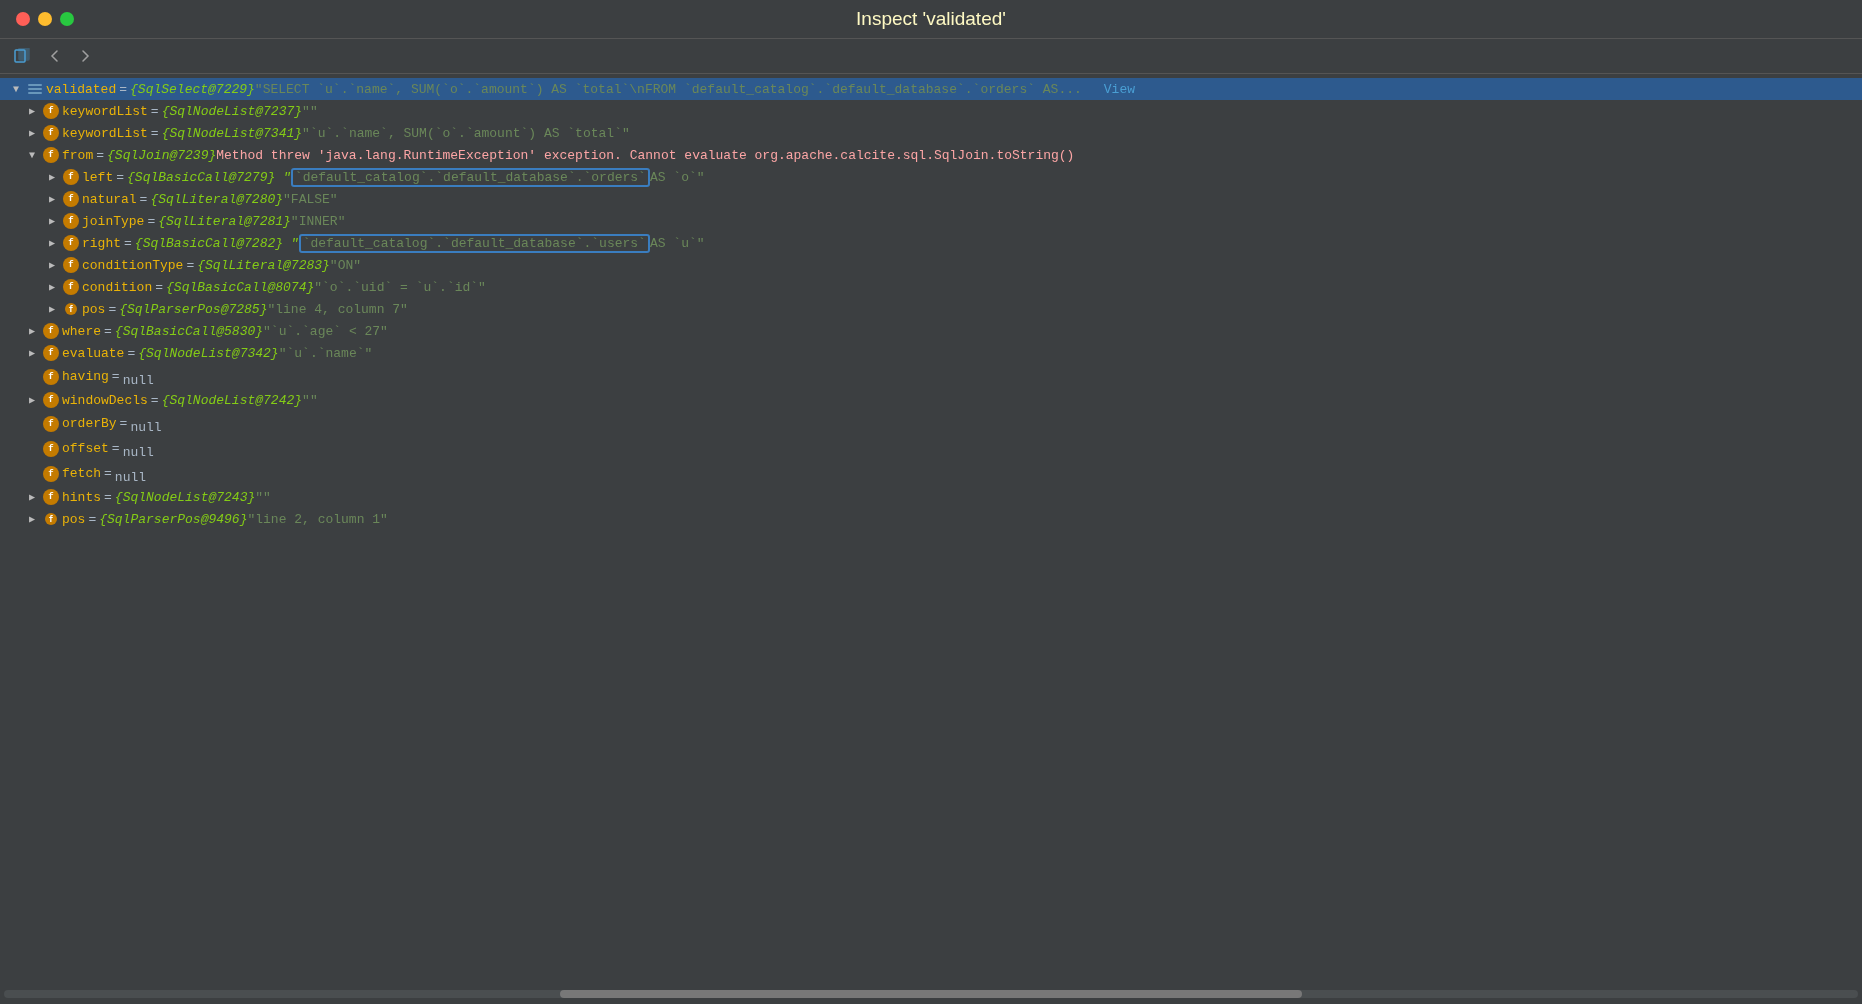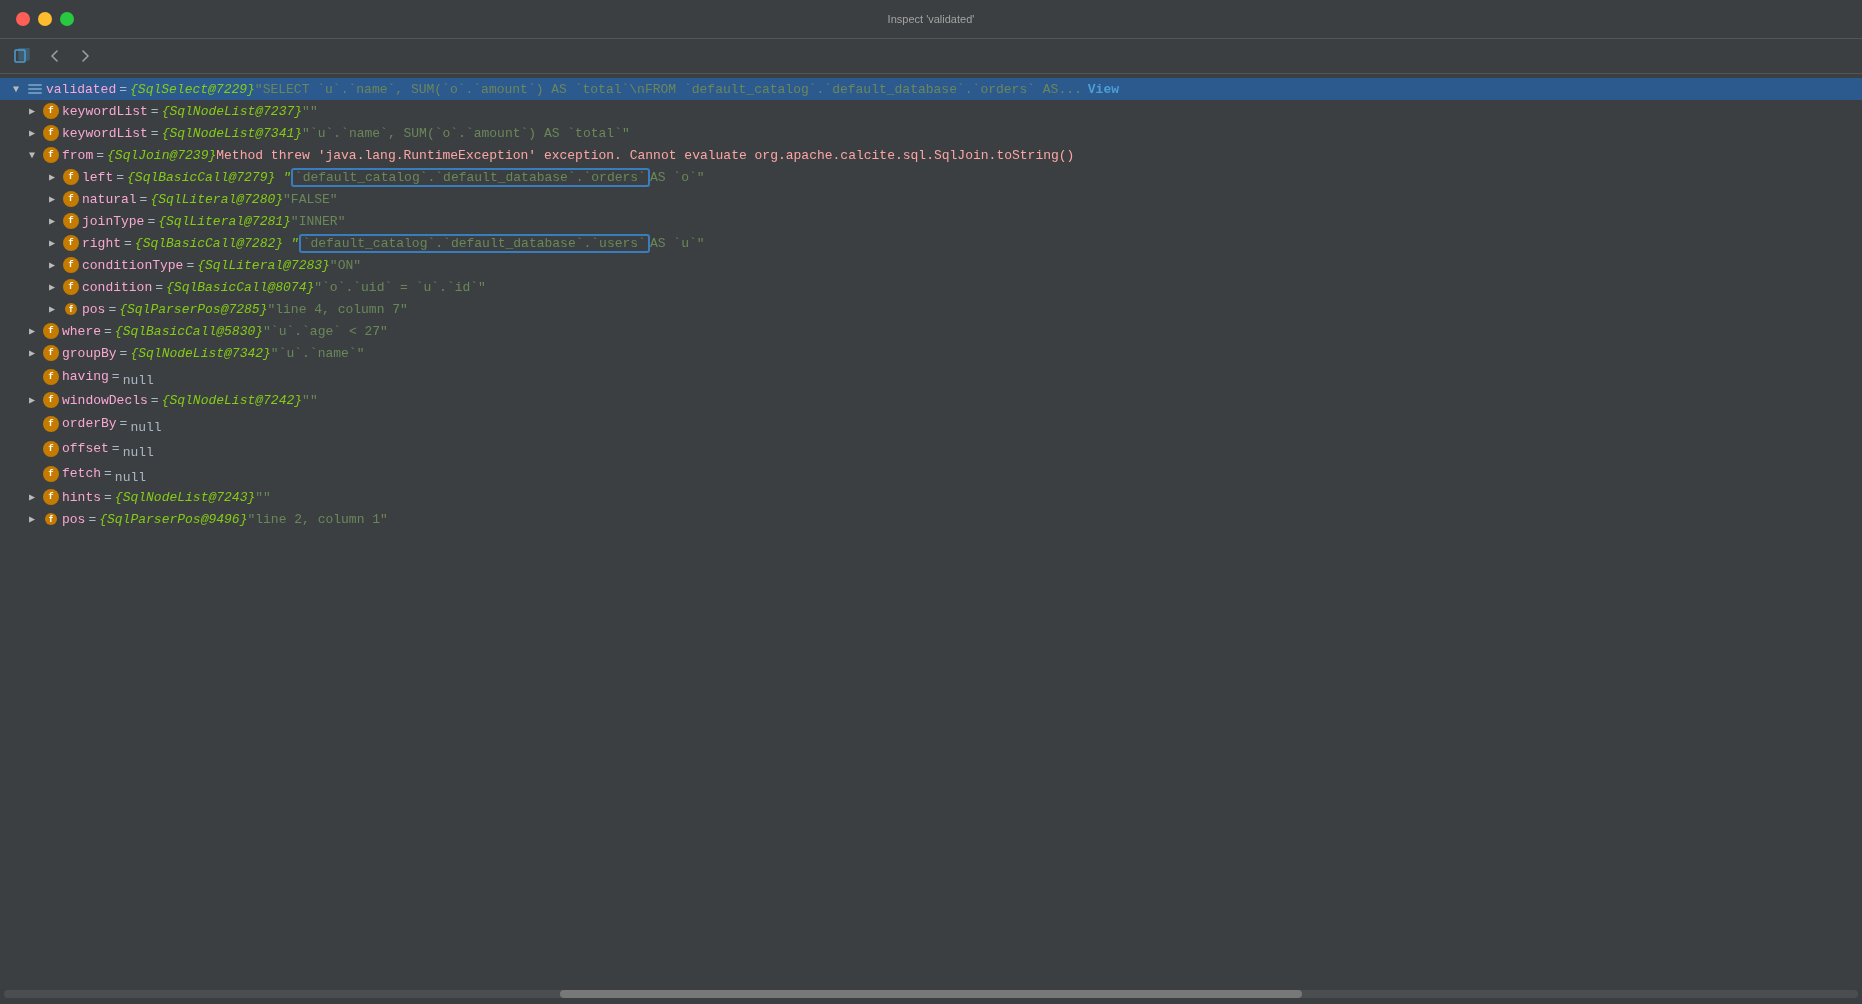--- a/index.html
+++ b/index.html
@@ -30,22 +30,22 @@
       width: 14px;
       height: 14px;
       border-radius: 50%;
       border: none;
       cursor: pointer;
     }
     .tb-close { background: #ff5f57; }
     .tb-min { background: #febc2e; }
     .tb-max { background: #28c840; }
     .title-text {
-      color: #a3a3a3;
-      font-size: 11px;
+      color: #fef9c3;
+      font-size: 19px;
       font-family: -apple-system, BlinkMacSystemFont, sans-serif;
     }
     .toolbar {
       height: 36px;
       background: #3c3f41;
       display: flex;
       align-items: center;
       padding: 0 8px;
       gap: 4px;
       border-top: 1px solid #555;
@@ -97,21 +97,21 @@
       color: white;
       font-size: 9px;
       font-weight: bold;
       display: inline-flex;
       align-items: center;
       justify-content: center;
       flex-shrink: 0;
       margin: 0 3px;
     }
     .field-name {
-      color: #f9a8d4;
+      color: #eab308;
     }
     .field-equals {
       color: #a9b7c6;
       margin: 0 3px;
     }
     .field-type {
       color: #84cc16;
       font-style: italic;
     }
     .field-value {
@@ -126,23 +126,22 @@
     }
     .highlight-box {
       background: transparent;
       border: 2px solid #3a7dbf;
       border-radius: 3px;
       padding: 0 2px;
       color: #6a8759;
     }
     .view-link {
       color: #4a9fd4;
-      margin-left: 6px;
+      margin-left: 22px;
       cursor: pointer;
-      font-weight: bold;
     }
     .scrollbar-area {
       height: 20px;
       background: #3c3f41;
       display: flex;
       align-items: center;
       padding: 0 4px;
       position: relative;
     }
     .scrollbar-track {
@@ -356,21 +355,21 @@
         <span class="field-type">{SqlBasicCall@5830} </span>
         <span class="field-value">"`u`.`age` &lt; 27"</span>
       </div>
     </div>
 
     <div class="tree-row">
       <div class="row-content">
         <span class="indent" style="width:20px"></span>
         <span class="toggle-icon">▶</span>
         <span class="field-icon">f</span>
-        <span class="field-name">groupBy</span>
+        <span class="field-name">evaluate</span>
         <span class="field-equals"> = </span>
         <span class="field-type">{SqlNodeList@7342} </span>
         <span class="field-value">"`u`.`name`"</span>
       </div>
     </div>
 
     <div class="tree-row">
       <div class="row-content">
         <span class="indent" style="width:20px"></span>
         <span class="toggle-icon" style="visibility:hidden;">▶</span>

